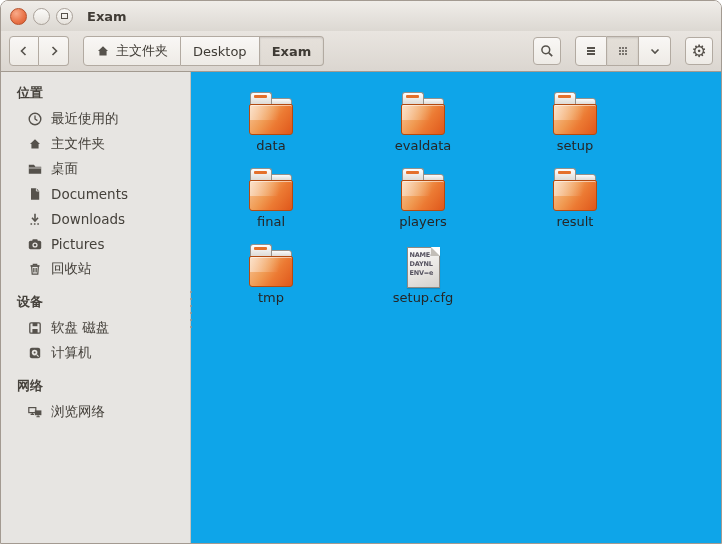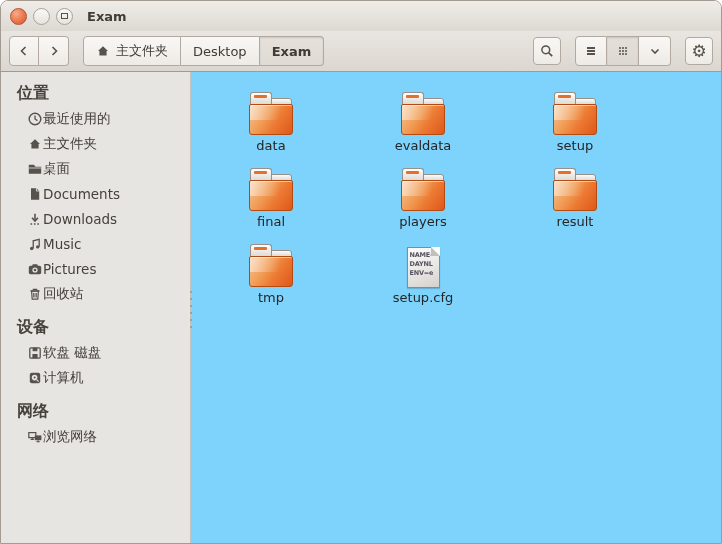--- a/index.html
+++ b/index.html
@@ -39,30 +39,30 @@
   .seg.active{background:linear-gradient(#e4dfd8,#ddd8d1);box-shadow:inset 0 1px 2px rgba(0,0,0,.12);}
   .spacer{flex:1;}
   .gearchar{font-size:17px;line-height:1;color:#55504a;}
   .mr14{margin-right:14px;}
 
   
   .content{flex:1;display:flex;min-height:0;position:relative;}
   .sidebar{width:190px;flex:0 0 190px;background:#e7e5e2;border-right:1px solid #c7c2bb;
     padding-top:8px;overflow:hidden;}
   .sb-header{height:26px;display:flex;align-items:center;padding-left:16px;
-    font-size:16px;font-weight:bold;color:#46423c;}
+    font-size:13px;font-weight:bold;color:#46423c;}
   .sb-header.gap{margin-top:8px;}
-  .sb-item{height:25px;display:flex;align-items:center;padding-left:26px;gap:0;
+  .sb-item{height:25px;display:flex;align-items:center;padding-left:26px;gap:8px;
     font-size:13.5px;color:#45413b;cursor:default;white-space:nowrap;}
   .sb-item svg{flex:0 0 16px;}
   .divider-dots{position:absolute;left:187px;top:219px;width:5px;display:flex;
     flex-direction:column;gap:5px;align-items:center;z-index:2;}
   .divider-dots i{width:2px;height:2px;border-radius:50%;background:#9a948c;display:block;}
 
-  .files{flex:1;background:#7dd3fc;padding:16px 0 1px 4px;display:grid;
+  .files{flex:1;background:#0ea5e9;padding:16px 0 1px 4px;display:grid;
     grid-template-columns:repeat(3,152px);grid-auto-rows:76px;align-content:start;}
   .file-item{display:flex;flex-direction:column;align-items:center;cursor:default;}
   .icon-slot{height:48px;display:flex;align-items:flex-end;justify-content:flex-end;}
   .file-label{font-size:13px;color:#262626;margin-top:2px;line-height:1.2;}
 
   
   .folder-icon{position:relative;width:44px;height:44px;}
   .f-tab{position:absolute;top:0;left:1px;width:22px;height:12px;
     background:linear-gradient(#fefefe,#dedbd6);border:1px solid #97918a;border-bottom:none;
     border-radius:3px 3px 0 0;}
@@ -224,30 +224,20 @@
               <path d="M8 2.8v6.4" stroke="#56524c" stroke-width="1.6"></path>
               <path d="M5 6.8L8 10l3-3.2" fill="none" stroke="#56524c" stroke-width="1.6"></path>
               <path d="M3.5 13h9" stroke="#56524c" stroke-width="1.4" stroke-dasharray="1.6 1.8"></path>
             </svg>
           </span>
           <span>Downloads</span>
         </div>
         <div class="sb-item">
           <span style="display:flex">
             <svg width="16" height="16" viewBox="0 0 16 16" xmlns="http://www.w3.org/2000/svg">
-              <path d="M6.2 12.4V4.8l6-1.5v7.5" fill="none" stroke="#56524c" stroke-width="1.3"></path>
-              <circle cx="4.7" cy="12.5" r="1.7" fill="#56524c"></circle>
-              <circle cx="10.7" cy="10.9" r="1.7" fill="#56524c"></circle>
-            </svg>
-          </span>
-          <span>Music</span>
-        </div>
-        <div class="sb-item">
-          <span style="display:flex">
-            <svg width="16" height="16" viewBox="0 0 16 16" xmlns="http://www.w3.org/2000/svg">
               <rect x="5.3" y="3.2" width="5.4" height="2.4" rx="1" fill="#56524c"></rect>
               <rect x="1.8" y="4.8" width="12.4" height="8.4" rx="1.6" fill="#56524c"></rect>
               <circle cx="8" cy="9" r="2.6" fill="#e7e5e2"></circle>
               <circle cx="8" cy="9" r="1.3" fill="#56524c"></circle>
             </svg>
           </span>
           <span>Pictures</span>
         </div>
         <div class="sb-item">
           <span style="display:flex">

